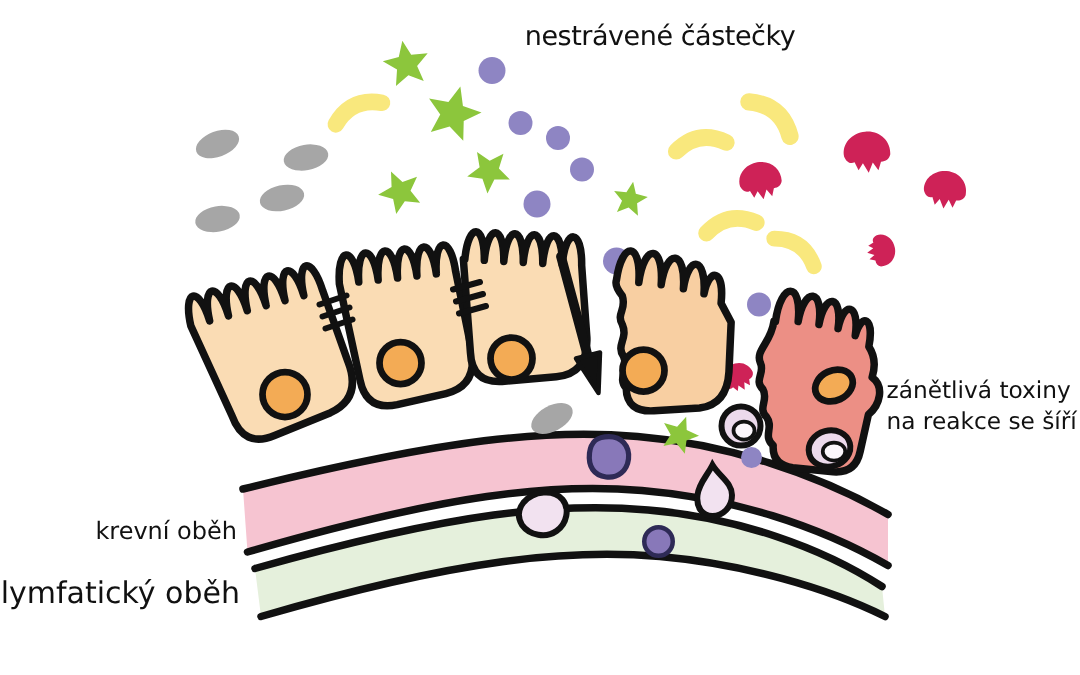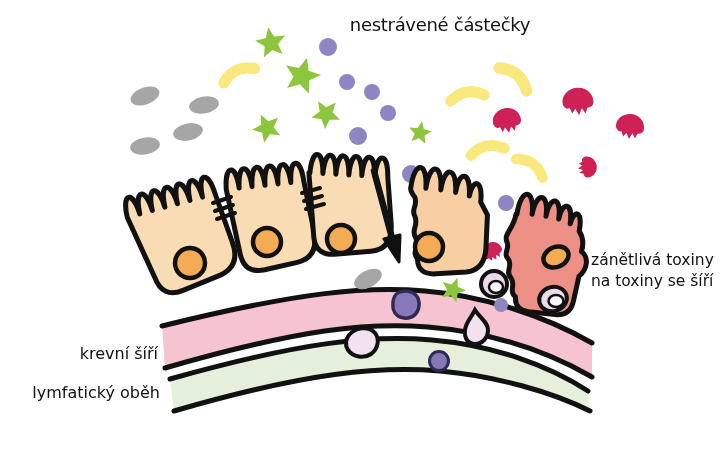--- a/index.html
+++ b/index.html
@@ -5,21 +5,21 @@
   html,body{margin:0;padding:0;background:#fff;}
   .stage{
     position:relative;width:720px;height:450px;background:#ffffff;overflow:hidden;
     font-family:"DejaVu Sans",sans-serif;color:#111;
   }
   .stage svg{position:absolute;left:0;top:0;}
   .lbl{position:absolute;white-space:nowrap;color:var(--text,#111);line-height:1.25;}
   .lbl-top{left:330px;top:14px;width:220px;text-align:center;font-size:18px;letter-spacing:-0.3px;line-height:22px;}
   .lbl-right{left:591px;top:250px;width:129px;text-align:left;font-size:15.5px;line-height:21px;}
   .lbl-blood{right:562px;top:344px;text-align:right;font-size:16px;}
-  .lbl-lymph{right:560px;top:383px;text-align:center;font-size:16px;}
+  .lbl-lymph{right:560px;top:383px;text-align:center;font-size:20px;}
   .lbl span{display:block;}
 </style>
 </head>
 <body>
 
 <div class="stage">
 
   <svg width="720" height="450" viewBox="0 0 720 450">
 
     <path d="M170,379 C305,341 372,335 432,340 C492,345 548,365 588,391 L590,411 C552,392 496,376 440,371 C380,366 308,372 174,411 Z" style="fill:var(--lymph-band);stroke:none"></path>
@@ -109,17 +109,17 @@
       <path d="M374,171 L392,238" style="fill:none;stroke:var(--outline);stroke-width:6.5;stroke-linecap:round"></path>
       <polygon points="384,239 400,235 399,262" style="fill:var(--outline);stroke:var(--outline);stroke-width:3;stroke-linejoin:round"></polygon>
     </g>
   </svg>
 
   <div class="lbl lbl-top">
     <span>nestrávené částečky</span>
   </div>
   <div class="lbl lbl-right">
     <span>zánětlivá toxiny</span>
-    <span>na toxiny se šíří</span>
+    <span>na reakce se šíří</span>
   </div>
-  <div class="lbl lbl-blood">krevní šíří</div>
+  <div class="lbl lbl-blood">krevní oběh</div>
   <div class="lbl lbl-lymph">lymfatický oběh</div>
 </div>
 
 </body></html>

